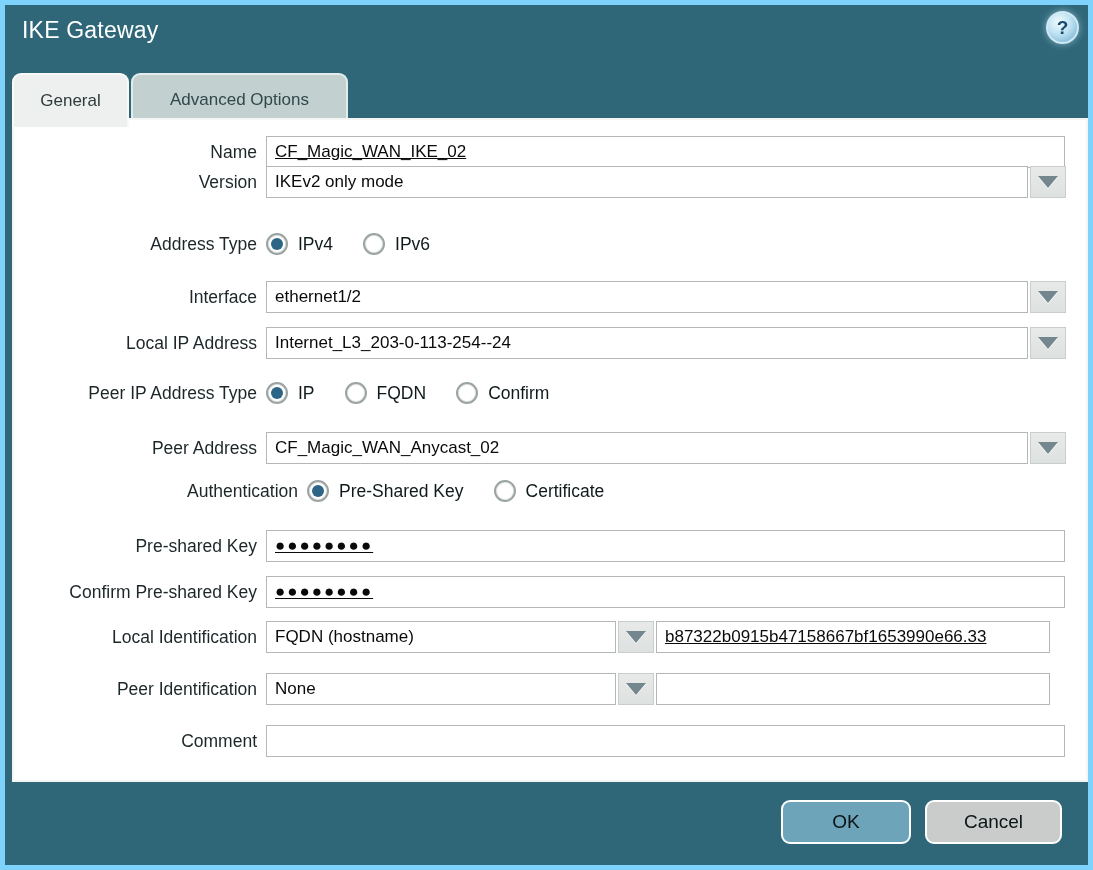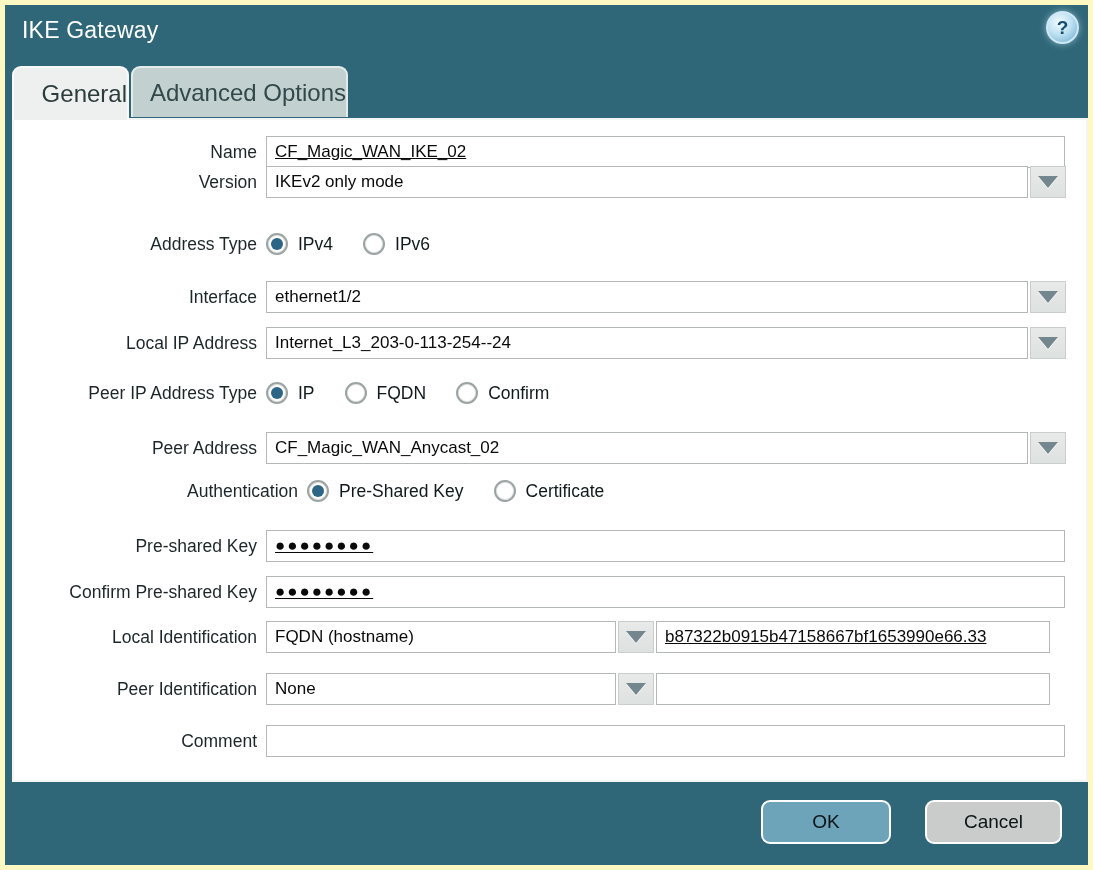--- a/index.html
+++ b/index.html
@@ -4,44 +4,44 @@
 <style>
   * { box-sizing: border-box; margin: 0; padding: 0; }
   html, body { background: #000; }
   body { font-family: "Liberation Sans", sans-serif; }
 
   .dialog {
     position: relative;
     width: 1093px;
     height: 870px;
     background: #2f6779;
-    border: 5px solid #fef9c3;
+    border: 5px solid #7dd3fc;
     overflow: hidden;
   }
 
   .title { 
     position: absolute; left: 17px; top: 12px;
     color: #fff; font-size: 23px; font-weight: 400; letter-spacing: 0.2px;
   }
 
   .help-icon {
     position: absolute; left: 1041px; top: 6px;
     width: 33px; height: 33px; border-radius: 50%;
     background: radial-gradient(circle at 38% 32%, #f2fbff 0%, #bfe2f2 45%, #6aa9cc 100%);
     border: 2px solid #cfe9f6;
     box-shadow: 0 0 7px rgba(210,240,255,.55);
     display: flex; align-items: center; justify-content: center;
     color: #174a70; font-size: 19px; font-weight: bold; cursor: pointer;
   }
 
   .tab {
-    position: absolute; top: 61px; height: 54px;
+    position: absolute; top: 68px; height: 54px;
     border-radius: 9px 9px 0 0;
-    display: flex; align-items: center; justify-content: flex-end;
-    font-size: 24px; color: #2c3b3c; cursor: pointer;
+    display: flex; align-items: center; justify-content: center;
+    font-size: 17px; color: #2c3b3c; cursor: pointer;
   }
   .tab-active {
     left: 7px; width: 117px; z-index: 3;
     background: #eef0ef;
     border: 2px solid #f8faf9; border-bottom: none;
   }
   .tab-inactive {
     left: 126px; width: 217px; height: 51px; z-index: 1;
     background: #c2d1d0;
     border: 2px solid #e3ecea; border-bottom: none;
@@ -101,21 +101,21 @@
     border-radius: 50%; background: #2d6586;
   }
   .radio-lbl { font-size: 17.5px; color: #101a1c; }
 
   .btn {
     position: absolute; top: 795px; height: 44px;
     border: 2px solid #fff; border-radius: 9px;
     display: flex; align-items: center; justify-content: center;
     font-size: 19px; color: #0b1416; cursor: pointer;
   }
-  .btn-ok { left: 756px; width: 130px; background: #6da4b9; }
+  .btn-ok { left: 776px; width: 130px; background: #6da4b9; }
   .btn-cancel { left: 920px; width: 137px; background: #c9cccb; }
 
   
   #row-name { top: 16px; }
   #row-version { top: 46px; }
   #row-addrtype { top: 110px; height: 28px; }
   #row-interface { top: 161px; }
   #row-localip { top: 207px; }
   #row-peertype { top: 259px; height: 28px; }
   #row-peeraddr { top: 312px; }

